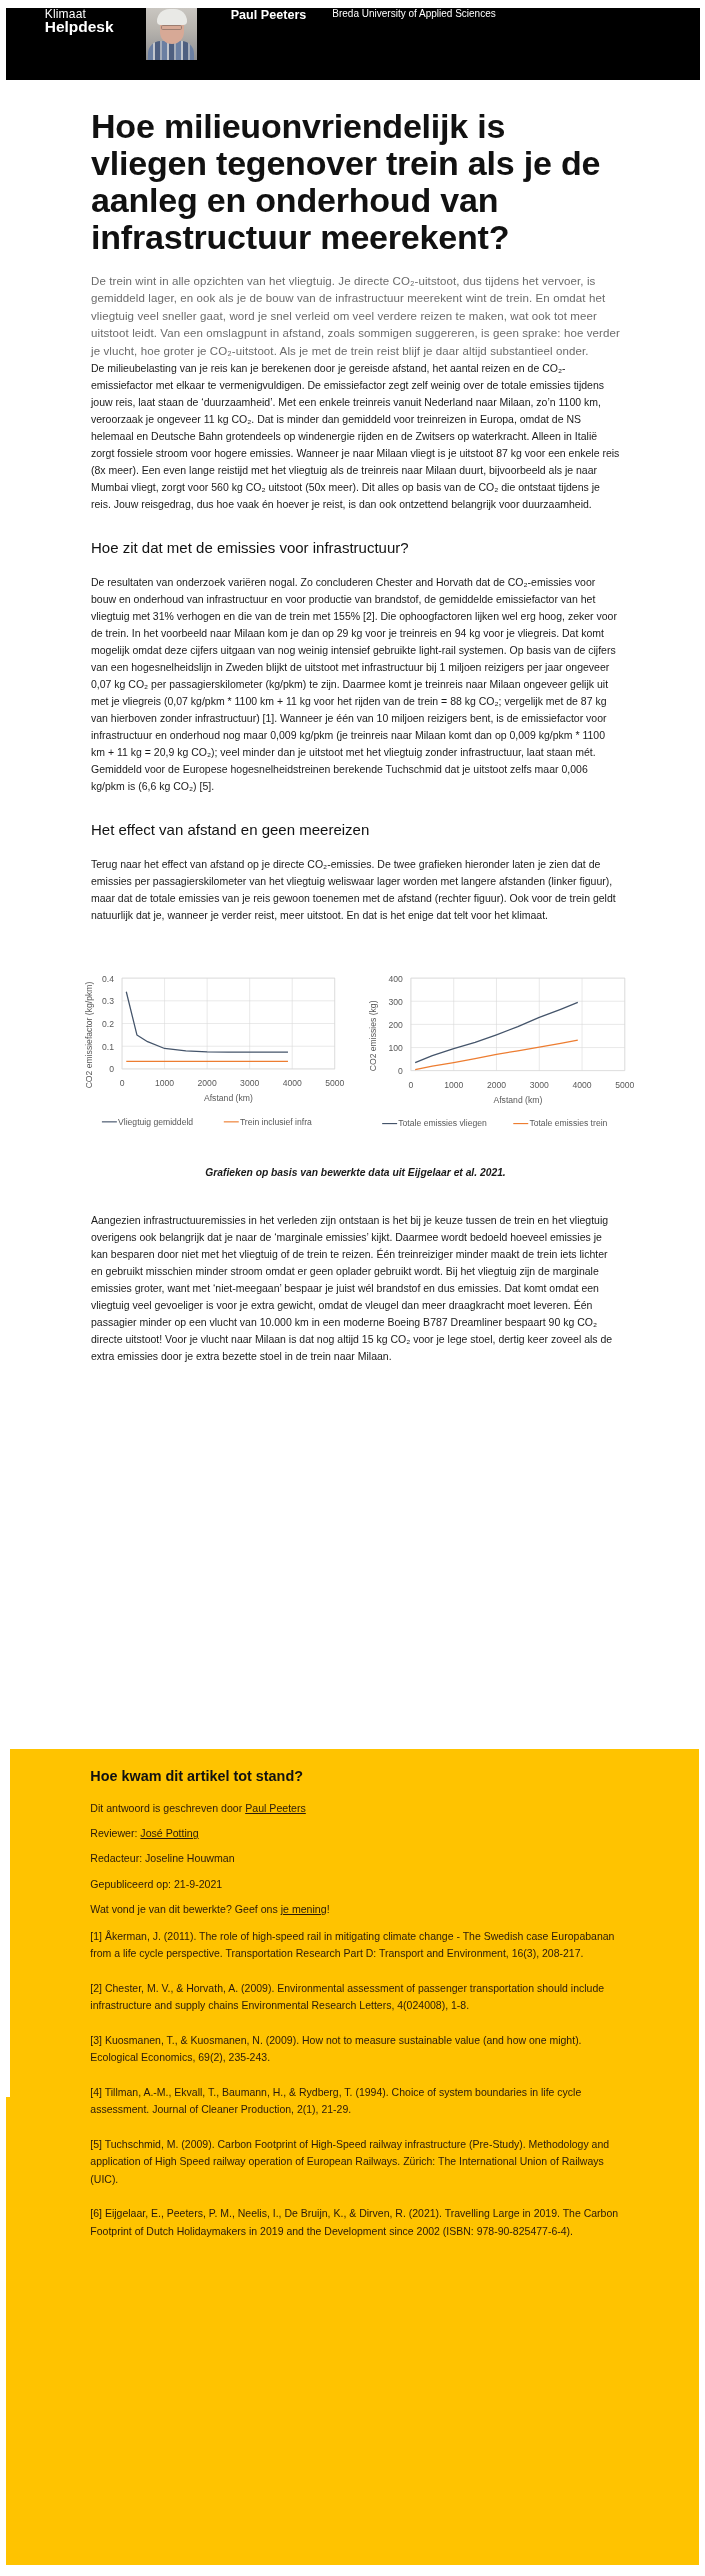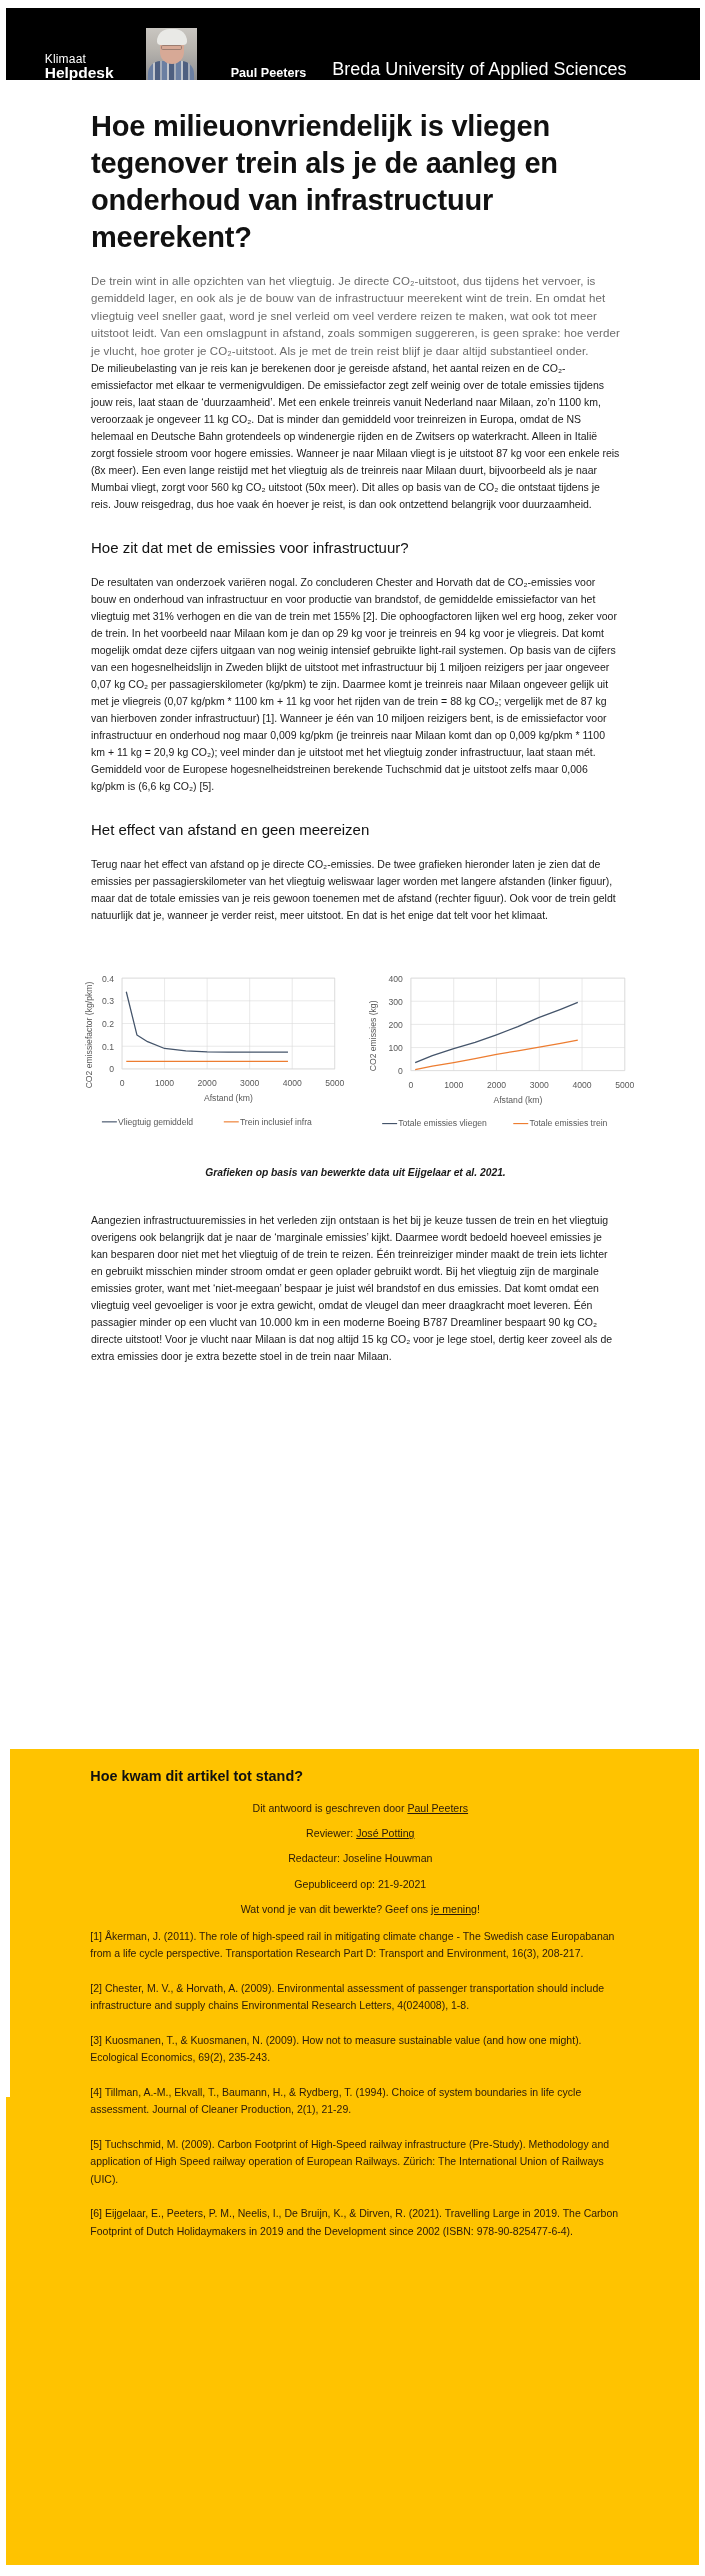--- a/index.html
+++ b/index.html
@@ -9,43 +9,43 @@
     color: #1a1a1a;
     position: relative;
     height: 2576px;
     overflow: hidden;
   }
   a { color: inherit; }
 
   
   .topbar {
     position: absolute; left: 5.7px; top: 8px; width: 694px; height: 72px;
-    background: #000; display: flex; align-items: flex-end;
+    background: #000; display: flex; align-items: flex-start;
   }
   .logo {
     margin-left: 39px; color: #fff; line-height: 1; width: 76px;
   }
   .logo .l1 { font-size: 12px; font-weight: 300; letter-spacing: 0.2px; display: block; }
   .logo .l2 { font-size: 15.5px; font-weight: 700; display: block; margin-top: -0.6px; }
   .photo {
     margin-left: 25px; width: 51px; height: 52px; position: relative; overflow: hidden;
     background: linear-gradient(180deg, #c9c6c1 0%, #b8b4ae 40%, #8e8f92 100%);
   }
   .photo .hair { position: absolute; left: 11.5px; top: 1.1px; width: 30px; height: 16px; border-radius: 15px 15px 4.6px 4.6px; background: #e9e9e6; }
   .photo .face { position: absolute; left: 14px; top: 8px; width: 24px; height: 28px; border-radius: 10.3px 10.3px 12.6px 12.6px; background: #d7a996; }
   .photo .glasses { position: absolute; left: 15.5px; top: 17px; width: 21px; height: 4.6px; border: 0.9px solid #9c7d70; border-radius: 1.7px; }
   .photo .shirt { position: absolute; left: 2.3px; top: 33px; width: 46px; height: 23px; border-radius: 12.6px 12.6px 0 0;
     background: repeating-linear-gradient(90deg, #6b7fa2 0 4.6px, #c2c6cd 4.6px 7px, #4e5f80 7px 11.5px, #a4acba 11.5px 14px); }
   .author-name { margin-left: 34px; color: #fff; font-size: 12.6px; font-weight: 700; }
-  .author-org { margin-left: 26px; color: #fff; font-size: 18px; font-weight: 400; }
+  .author-org { margin-left: 26px; color: #fff; font-size: 10px; font-weight: 400; }
 
   
   .article { position: absolute; left: 91px; top: 92px; width: 529px; }
   h1.title {
-    font-size: 29px; line-height: 37px; font-weight: 700; color: #111;
+    font-size: 34px; line-height: 37px; font-weight: 700; color: #111;
     margin-top: 15.5px; letter-spacing: -0.2px;
   }
   .lead {
     margin-top: 17px; font-size: 11.5px; line-height: 17.5px; color: #6b6b6b; font-weight: 300;
     letter-spacing: 0.1px;
   }
   h2.section {
     font-size: 15px; line-height: 19.5px; font-weight: 400; color: #111;
     margin-top: 25px; margin-bottom: 16.7px;
   }
@@ -70,21 +70,21 @@
     position: absolute; left: 10.3px; top: 1749px; width: 689px; height: 816px;
     background: #ffc300;
   }
   .infobox-ext {
     position: absolute; left: 5.7px; top: 2097px; width: 5.7px; height: 468px; background: #ffc300;
   }
   .infobox-inner { position: absolute; left: 80px; top: 0; width: 540px; }
   .infobox h3 {
     font-size: 14.4px; font-weight: 700; color: #111; margin-top: 19px; margin-bottom: 18px;
   }
-  .meta-line { font-size: 10.6px; line-height: 12.6px; color: #2a1a0a; margin-bottom: 12.6px; text-align: center; }
+  .meta-line { font-size: 10.6px; line-height: 12.6px; color: #2a1a0a; margin-bottom: 12.6px; }
   .meta-line a { text-decoration: underline; }
   .infobox h3.sources { margin-top: 22px; margin-bottom: 18.4px; }
   .ref { font-size: 10.5px; line-height: 17.5px; color: #2a1a0a; margin-bottom: 17px; width: 540px; }
 </style>
 </head>
 <body>
 
 <div class="topbar">
   <div class="logo">
     <span class="l1">Klimaat</span>

